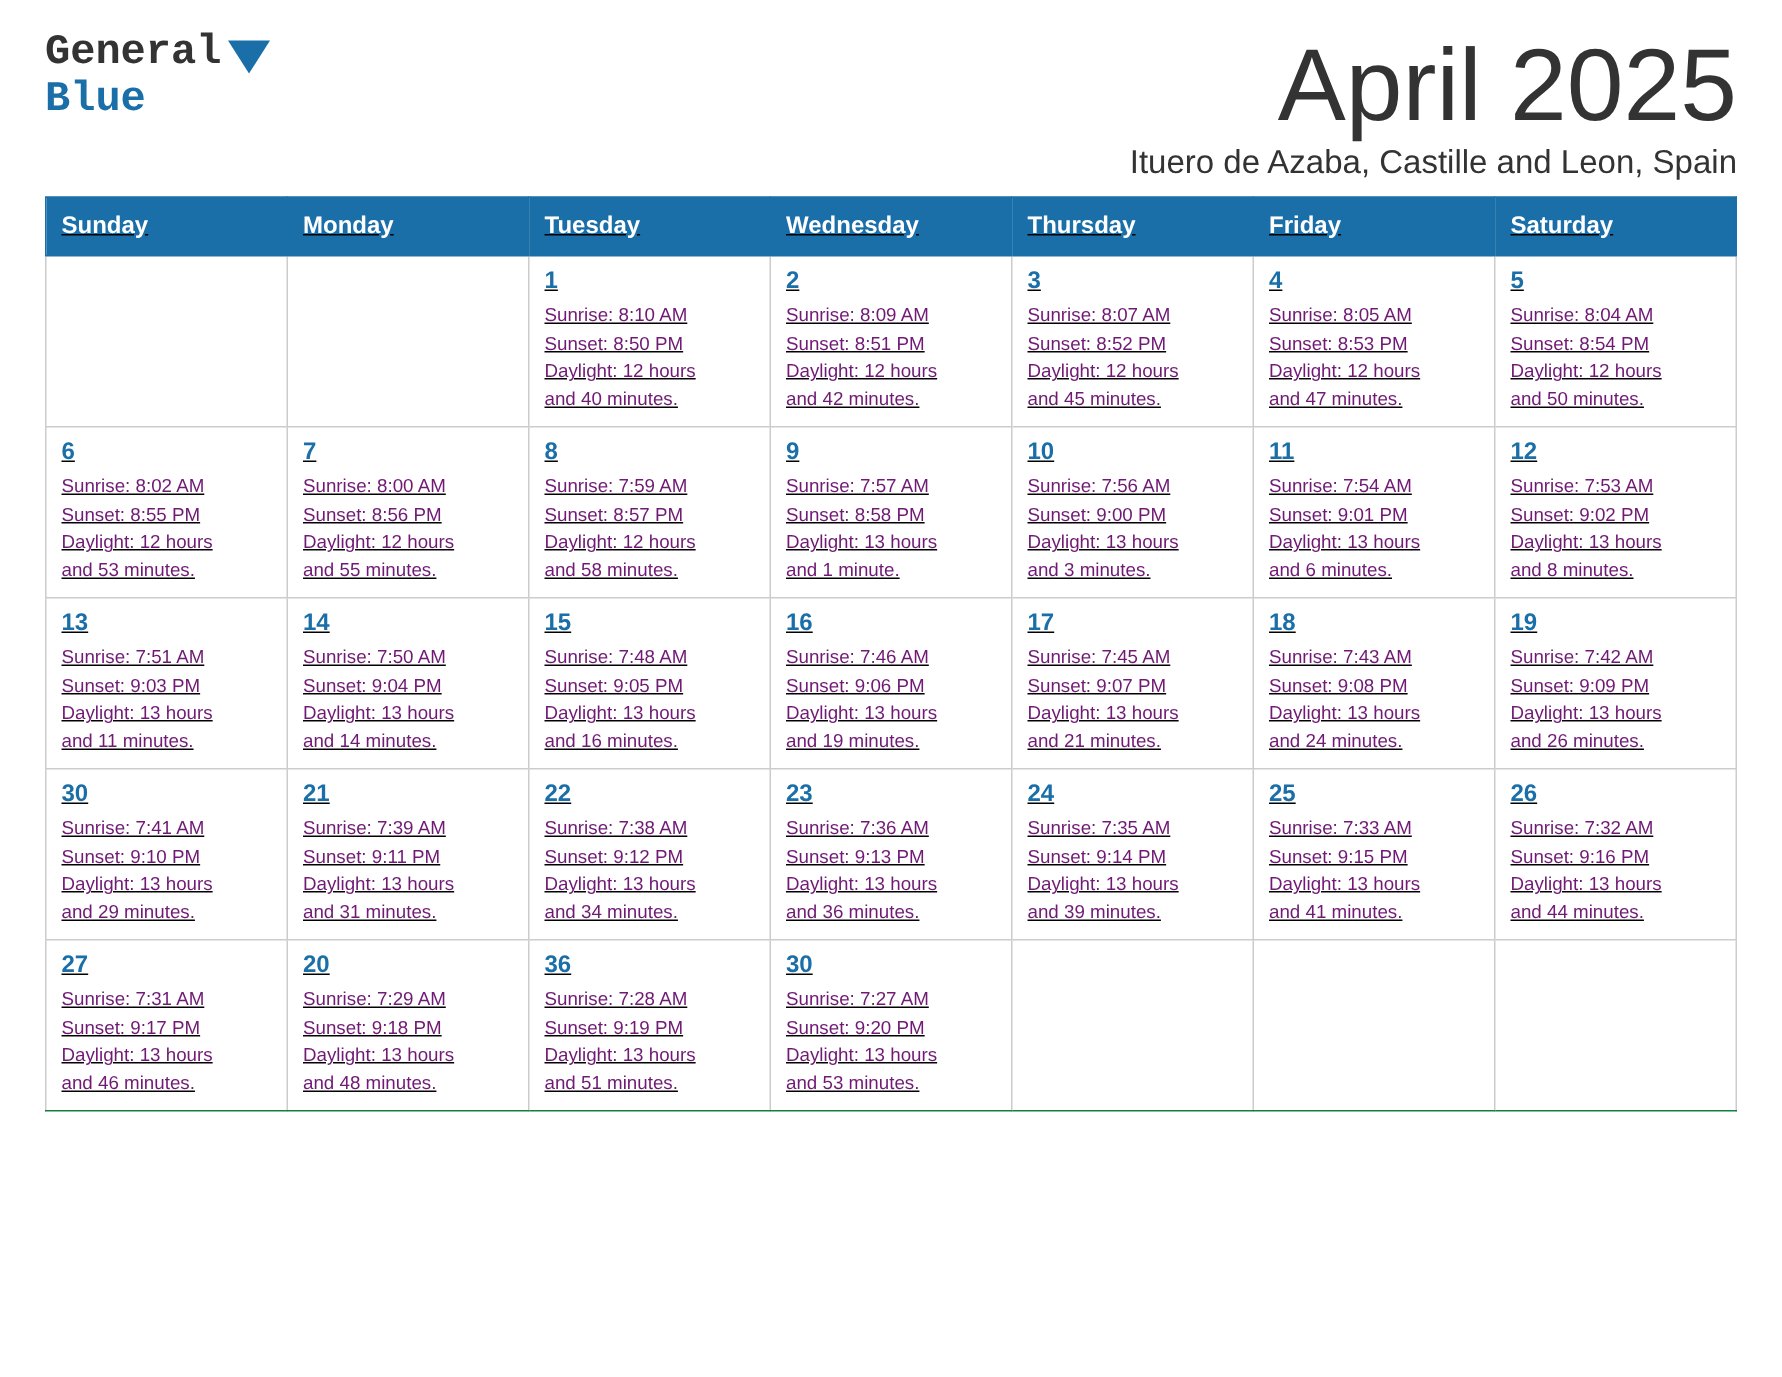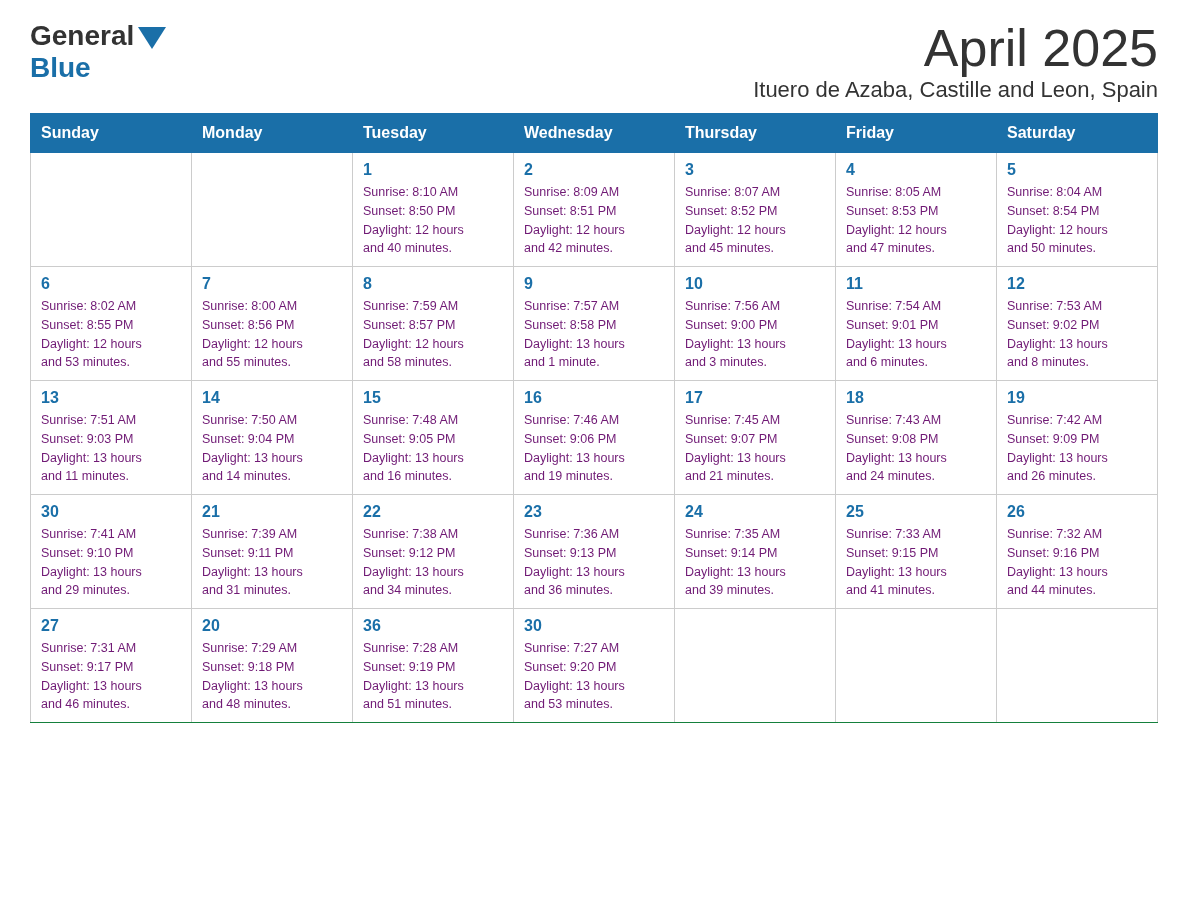--- a/index.html
+++ b/index.html
@@ -13,20 +13,21 @@
     .header-row {
       display: flex;
       justify-content: space-between;
       align-items: flex-start;
       margin-bottom: 10px;
     }
     .logo {
       display: flex;
       flex-direction: column;
       align-items: flex-start;
+      font-family: Liberation Mono, monospace;
     }
     .logo-top {
       display: flex;
       align-items: center;
     }
     .logo-general {
       font-size: 28px;
       font-weight: bold;
       color: #333;
     }
@@ -41,34 +42,35 @@
     }
     .logo-blue {
       font-size: 28px;
       font-weight: bold;
       color: #1a6fa8;
     }
     .title-area {
       text-align: right;
     }
     .month-title {
-      font-size: 52px;
+      font-size: 68px;
       font-weight: normal;
       color: #333;
       line-height: 1.1;
     }
     .location-title {
       font-size: 22px;
       color: #333;
       margin-top: 0;
     }
     .calendar-table {
       width: 100%;
       border-collapse: collapse;
       margin-top: 10px;
+      text-decoration: underline;
     }
     .calendar-table thead tr th {
       background-color: #1a6fa8;
       color: #fff;
       font-size: 16px;
       font-weight: bold;
       padding: 10px 10px;
       text-align: left;
       border: 1px solid #1a6fa8;
     }

